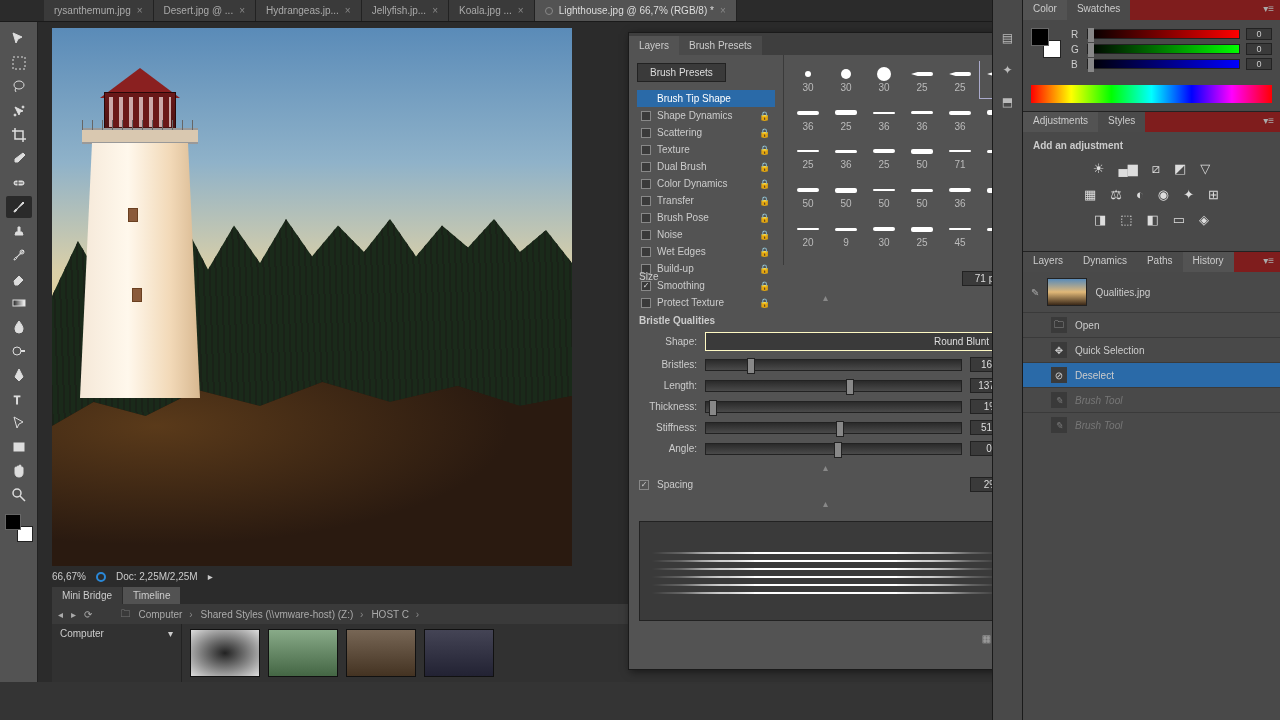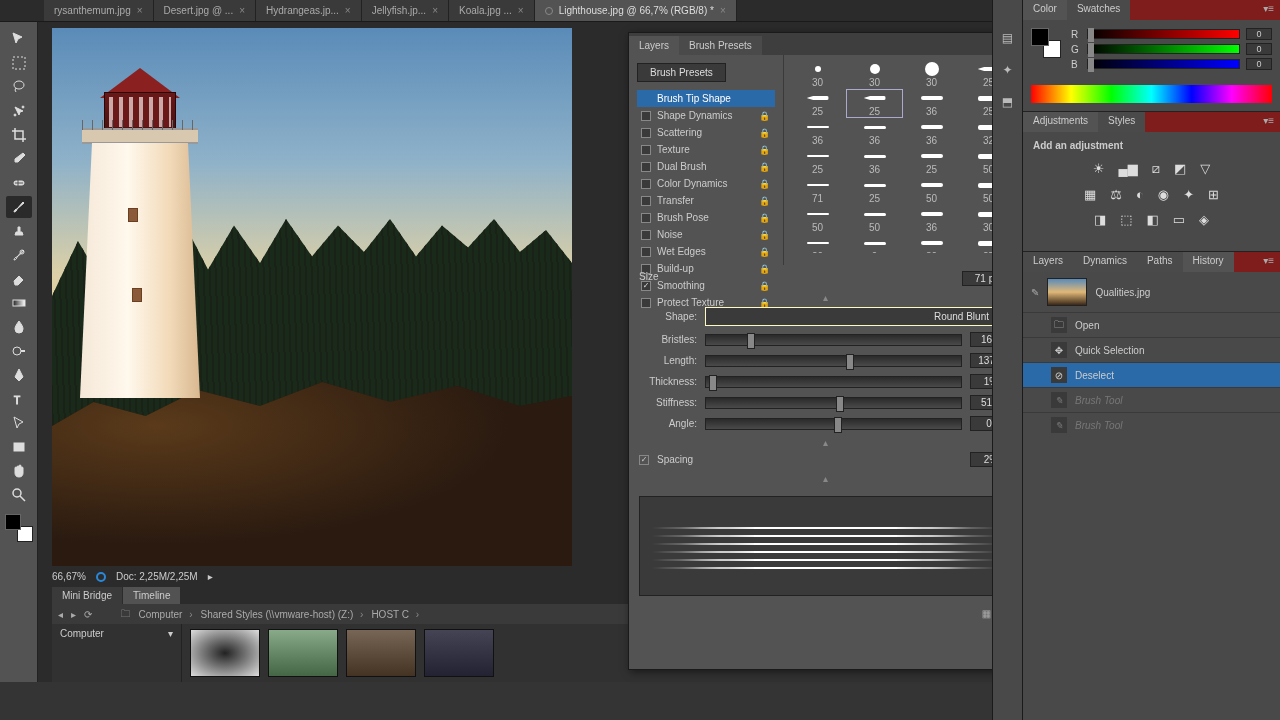--- a/index.html
+++ b/index.html
@@ -53,21 +53,21 @@
 .bp-tabs .ic { width:16px; text-align:center; font-size:10px; color:#aaa; cursor:pointer; }
 .bp-top { display:flex; height:210px; }
 .bp-left { width:154px; padding:8px; }
 .bp-btn { background:#3a3a3a; border:1px solid #222; padding:3px 12px; font-size:10px; color:#ddd; margin-bottom:8px; display:inline-block; }
 .bp-opt { display:flex; align-items:center; gap:6px; padding:3px 4px; font-size:10px; cursor:pointer; }
 .bp-opt.sel { background:#2a6aa8; color:#fff; }
 .bp-opt .cb { width:10px; height:10px; border:1px solid #888; background:#3a3a3a; display:inline-flex; align-items:center; justify-content:center; font-size:8px; }
 .bp-opt .cb.on::after { content:"✓"; color:#ddd; }
 .bp-opt .lock { margin-left:auto; font-size:9px; color:#888; }
 .bp-right { flex:1; padding:6px; border-left:1px solid #3a3a3a; }
-.presets { display:grid; grid-template-columns:repeat(4,1fr); gap:2px; height:192px; overflow:hidden; }
+.presets { display:grid; grid-template-columns:repeat(6,1fr); gap:2px; height:192px; overflow:hidden; }
 .preset { display:flex; flex-direction:column; align-items:center; justify-content:center; font-size:8px; color:#bbb; cursor:pointer; }
 .preset.sel { outline:1px solid #aac; }
 .preset .sh { width:24px; height:16px; display:flex; align-items:center; justify-content:center; }
 .dot { border-radius:50%; background:#fff; }
 .stroke { width:22px; height:4px; background:#fff; border-radius:2px; }
 .stroke.taper { clip-path:polygon(0 50%,30% 0,100% 0,100% 100%,30% 100%); }
 .bp-size { display:flex; justify-content:space-between; padding:6px 10px; font-size:10px; }
 .bp-size input { width:50px; background:#3a3a3a; border:1px solid #222; color:#ddd; text-align:center; font-size:10px; padding:1px; }
 .bp-mid { padding:4px 10px; }
 .bp-h { font-size:10px; font-weight:bold; margin:8px 0 6px; }
@@ -570,20 +570,21 @@
               </div>
             </div>
         </div>
       </div>
       <div class="bp-size">
         <span>Size</span>
         <input value="71 px" style="">
       </div>
       <div style="text-align:center;color:#888">▴</div>
       <div class="bp-mid">
+        <div class="bp-h">Bristle Qualities</div>
         <div class="row">
           <span class="lbl">Shape:</span>
           <select><option>Round Blunt</option></select>
         </div>
         <div id="bristle-rows">
             <div class="row">
               <span class="lbl">Bristles:</span>
               <div class="sld">
                 <div class="kn" style="left:16%"></div>
               </div>

